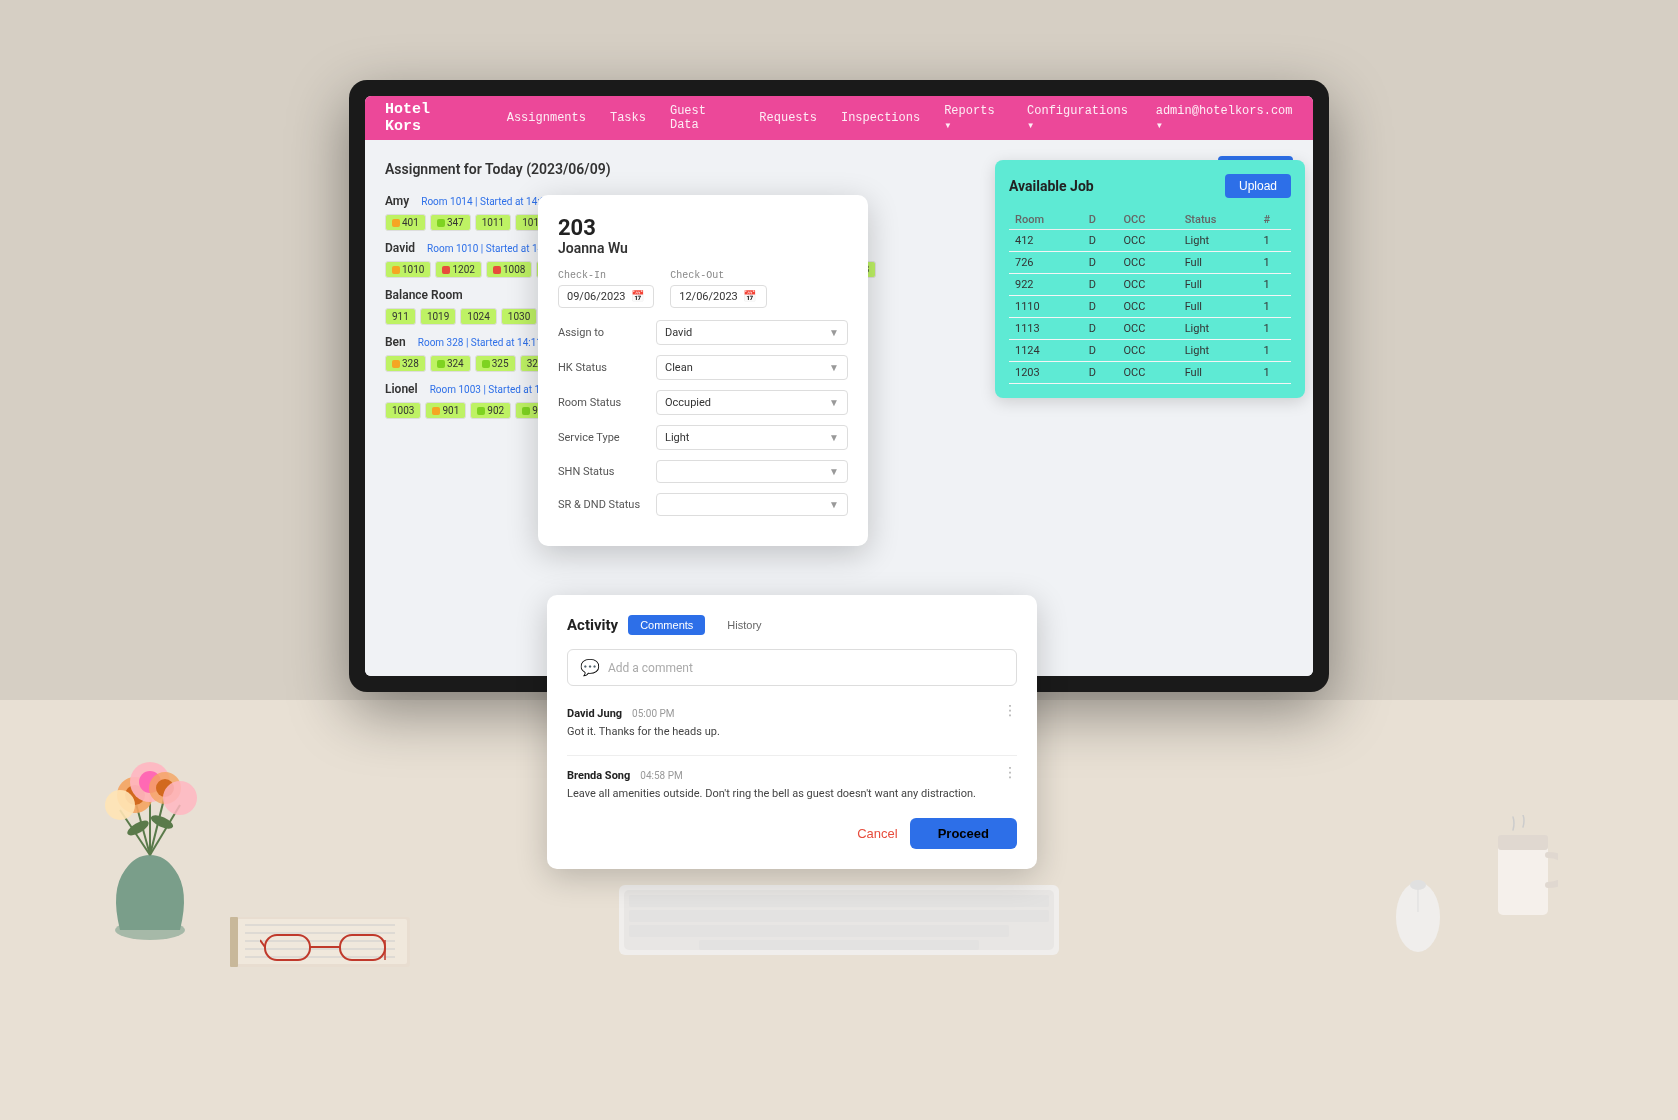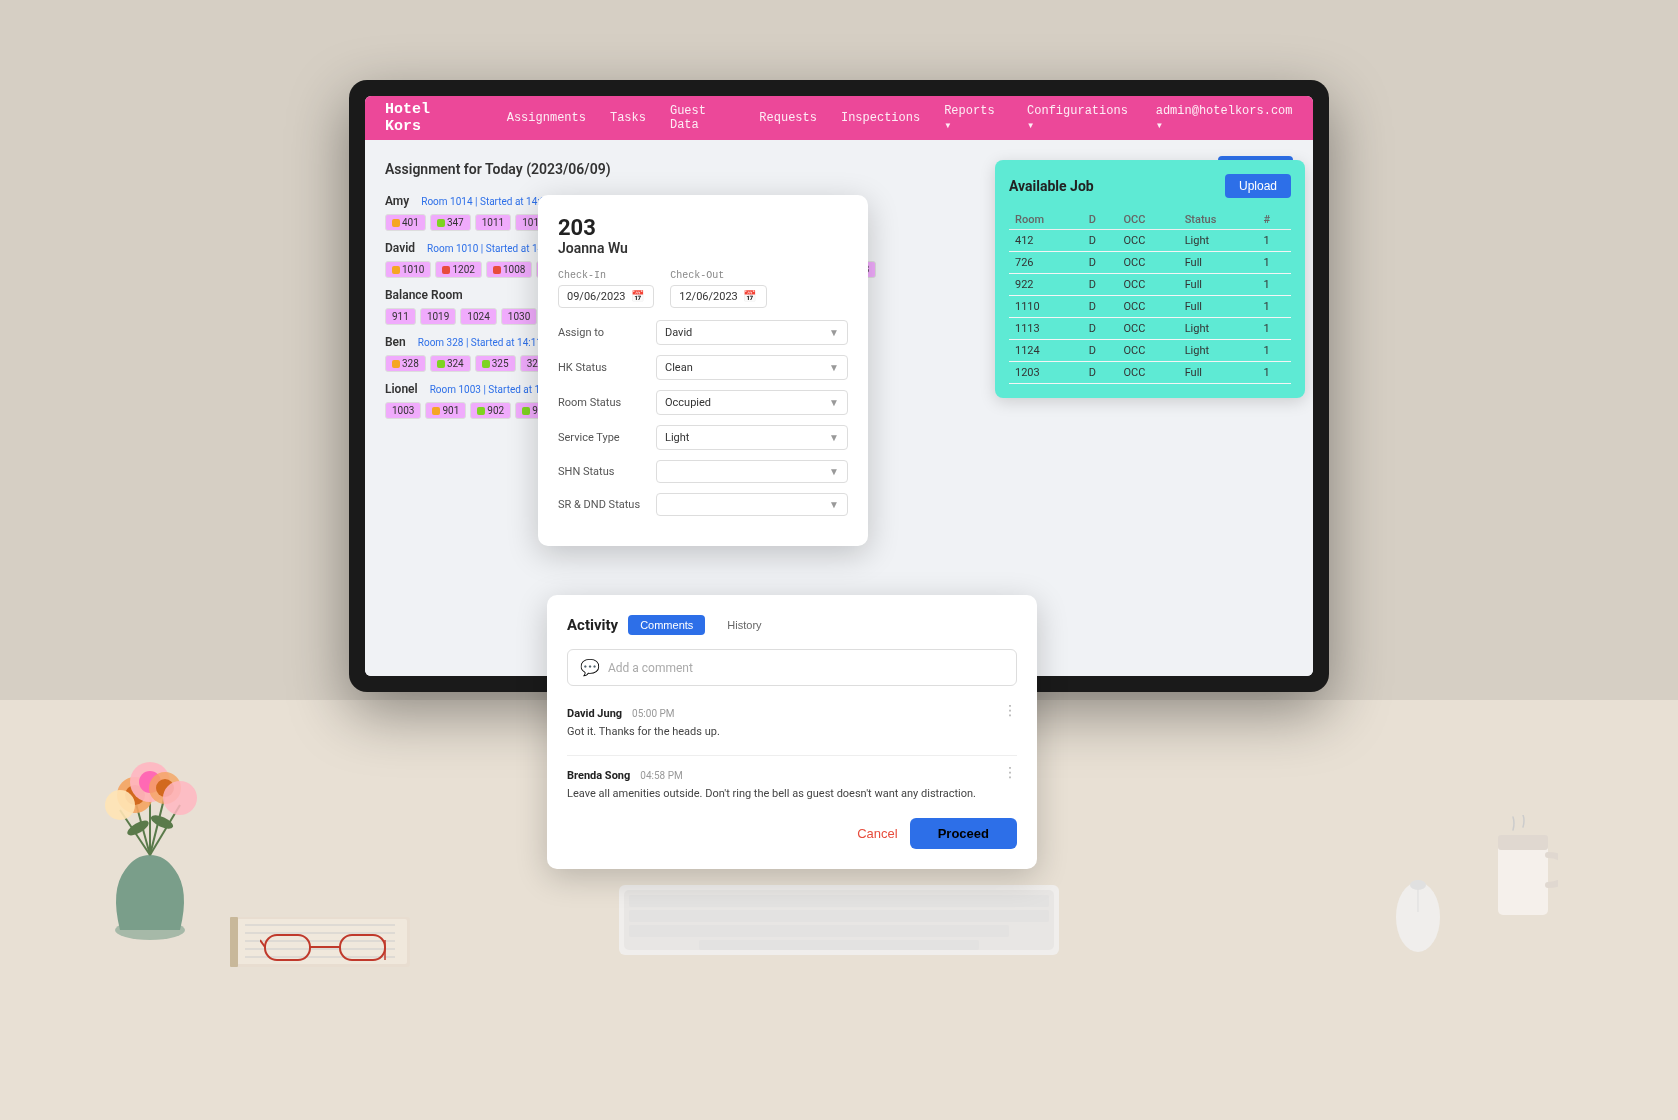--- a/index.html
+++ b/index.html
@@ -135,21 +135,21 @@
     .room-grid {
       display: flex;
       flex-wrap: wrap;
       gap: 4px;
       margin-bottom: 4px;
     }
     .room-chip {
       display: flex;
       align-items: center;
       gap: 2px;
-      background: #f0abfc;
+      background: #bef264;
       border: 1px solid #ddd;
       border-radius: 3px;
       padding: 2px 6px;
       font-size: 10px;
       color: #333;
     }
     .room-chip .dot {
       width: 8px; height: 8px;
       border-radius: 2px;
       display: inline-block;

